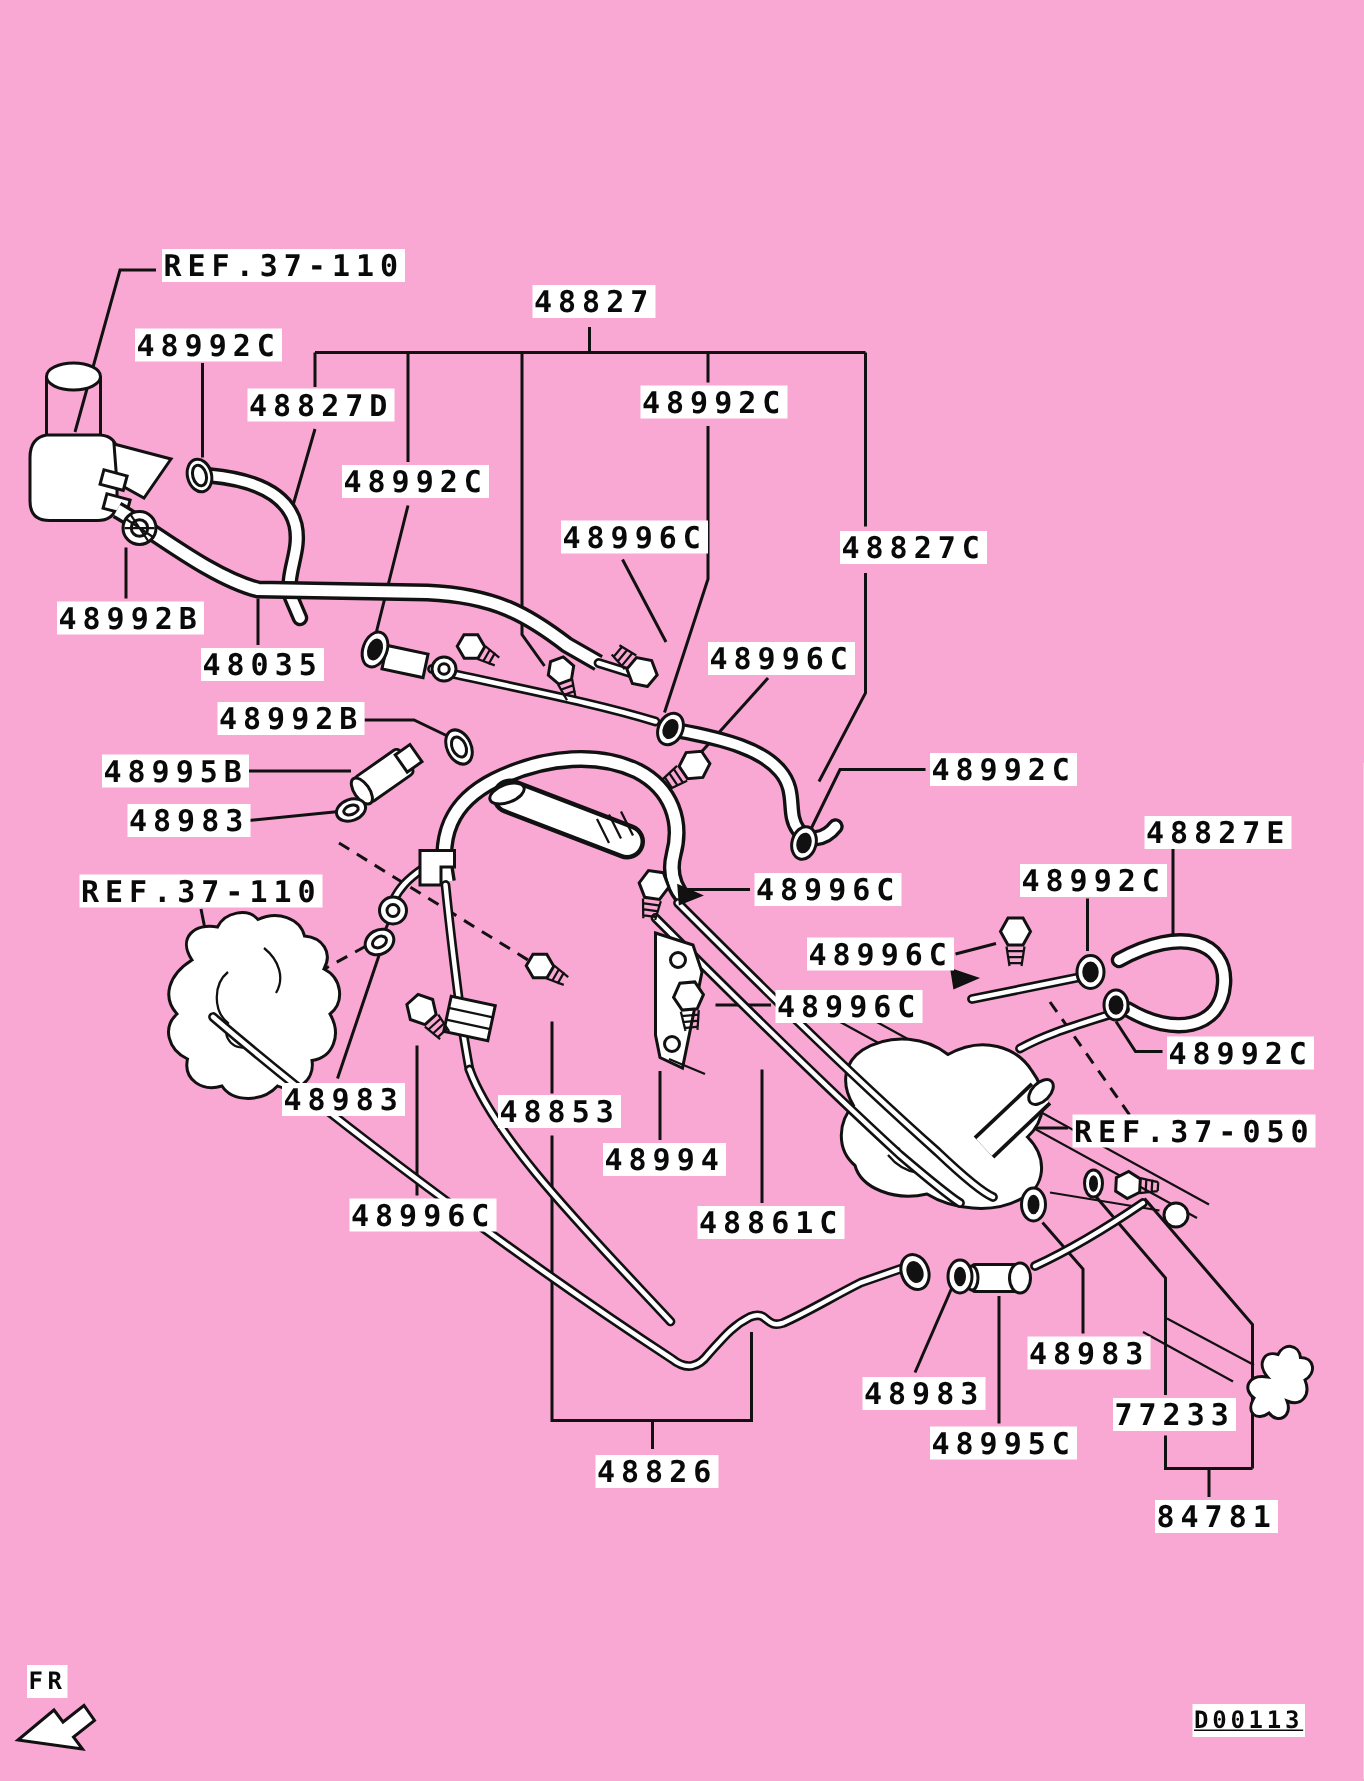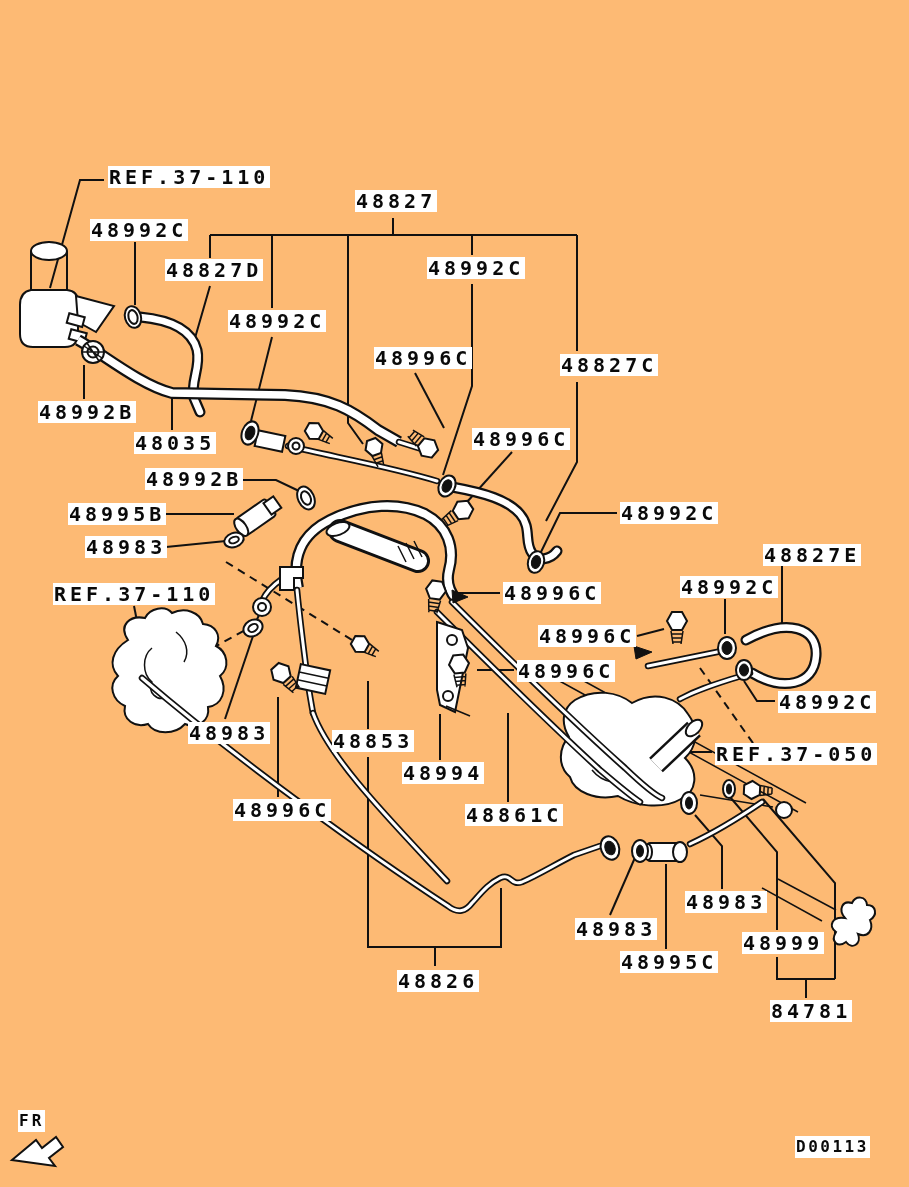--- a/index.html
+++ b/index.html
@@ -1,33 +1,33 @@
 <!DOCTYPE html>
 <html><head>
 <meta charset="utf-8">
 <style>
   html,body{margin:0;padding:0;background:#e8e8e8;}
-  .stage{position:relative;width:909px;height:1187px;background:#fdba74;overflow:hidden;
+  .stage{position:relative;width:909px;height:1187px;background:#f9a8d4;overflow:hidden;
          font-family:"DejaVu Sans Mono",monospace;}
   svg.art{position:absolute;left:0;top:0;}
   .ln{stroke:#111;stroke-width:2;fill:none;}
   .lnthin{stroke:#111;stroke-width:1.5;fill:none;}
   .dash{stroke-dasharray:8 6;}
   .part{fill:#fff;stroke:#111;stroke-width:2;}
   .dark{fill:#111;stroke:#111;}
   .pipeO{fill:none;stroke:#111;stroke-width:12;}
   .pipeI{fill:none;stroke:#fff;stroke-width:7.5;}
   .hoseO{fill:none;stroke:#111;stroke-width:11;stroke-linecap:round;}
   .hoseI{fill:none;stroke:#fff;stroke-width:6.5;stroke-linecap:round;}
   .tubeO{fill:none;stroke:#111;stroke-width:6.5;stroke-linecap:round;}
   .tubeI{fill:none;stroke:#fff;stroke-width:3;stroke-linecap:round;}
   .lbl{position:absolute;font:700 20px "DejaVu Sans Mono",monospace;letter-spacing:4px;
        color:#0a0a0a;background:#fff;line-height:22px;white-space:nowrap;padding:0 1px;}
   .fr{font-size:16px;letter-spacing:3px;}
-  .code{font-size:16px;letter-spacing:2.5px;}
+  .code{font-size:16px;letter-spacing:2.5px;text-decoration:underline;}
 </style>
 </head>
 <body>
 
 <div class="stage">
 
 <svg class="art" width="909" height="1187" viewBox="0 0 909 1187">
 
   <g>
     <path class="ln" d="M393,218 V235 M210,235 H577"></path>
@@ -341,19 +341,19 @@
 <div class="lbl" style="left:778px;top:691px">48992C</div>
 <div class="lbl" style="left:715px;top:743px">REF.37-050</div>
 <div class="lbl" style="left:188px;top:722px">48983</div>
 <div class="lbl" style="left:233px;top:799px">48996C</div>
 <div class="lbl" style="left:332px;top:730px">48853</div>
 <div class="lbl" style="left:402px;top:762px">48994</div>
 <div class="lbl" style="left:465px;top:804px">48861C</div>
 <div class="lbl" style="left:575px;top:918px">48983</div>
 <div class="lbl" style="left:620px;top:951px">48995C</div>
 <div class="lbl" style="left:685px;top:891px">48983</div>
-<div class="lbl" style="left:742px;top:932px">48999</div>
+<div class="lbl" style="left:742px;top:932px">77233</div>
 <div class="lbl" style="left:397px;top:970px">48826</div>
 <div class="lbl" style="left:770px;top:1000px">84781</div>
 <div class="lbl fr" style="left:18px;top:1110px">FR</div>
 <div class="lbl code" style="left:795px;top:1136px">D00113</div>
 
 </div>
 
 </body></html>

